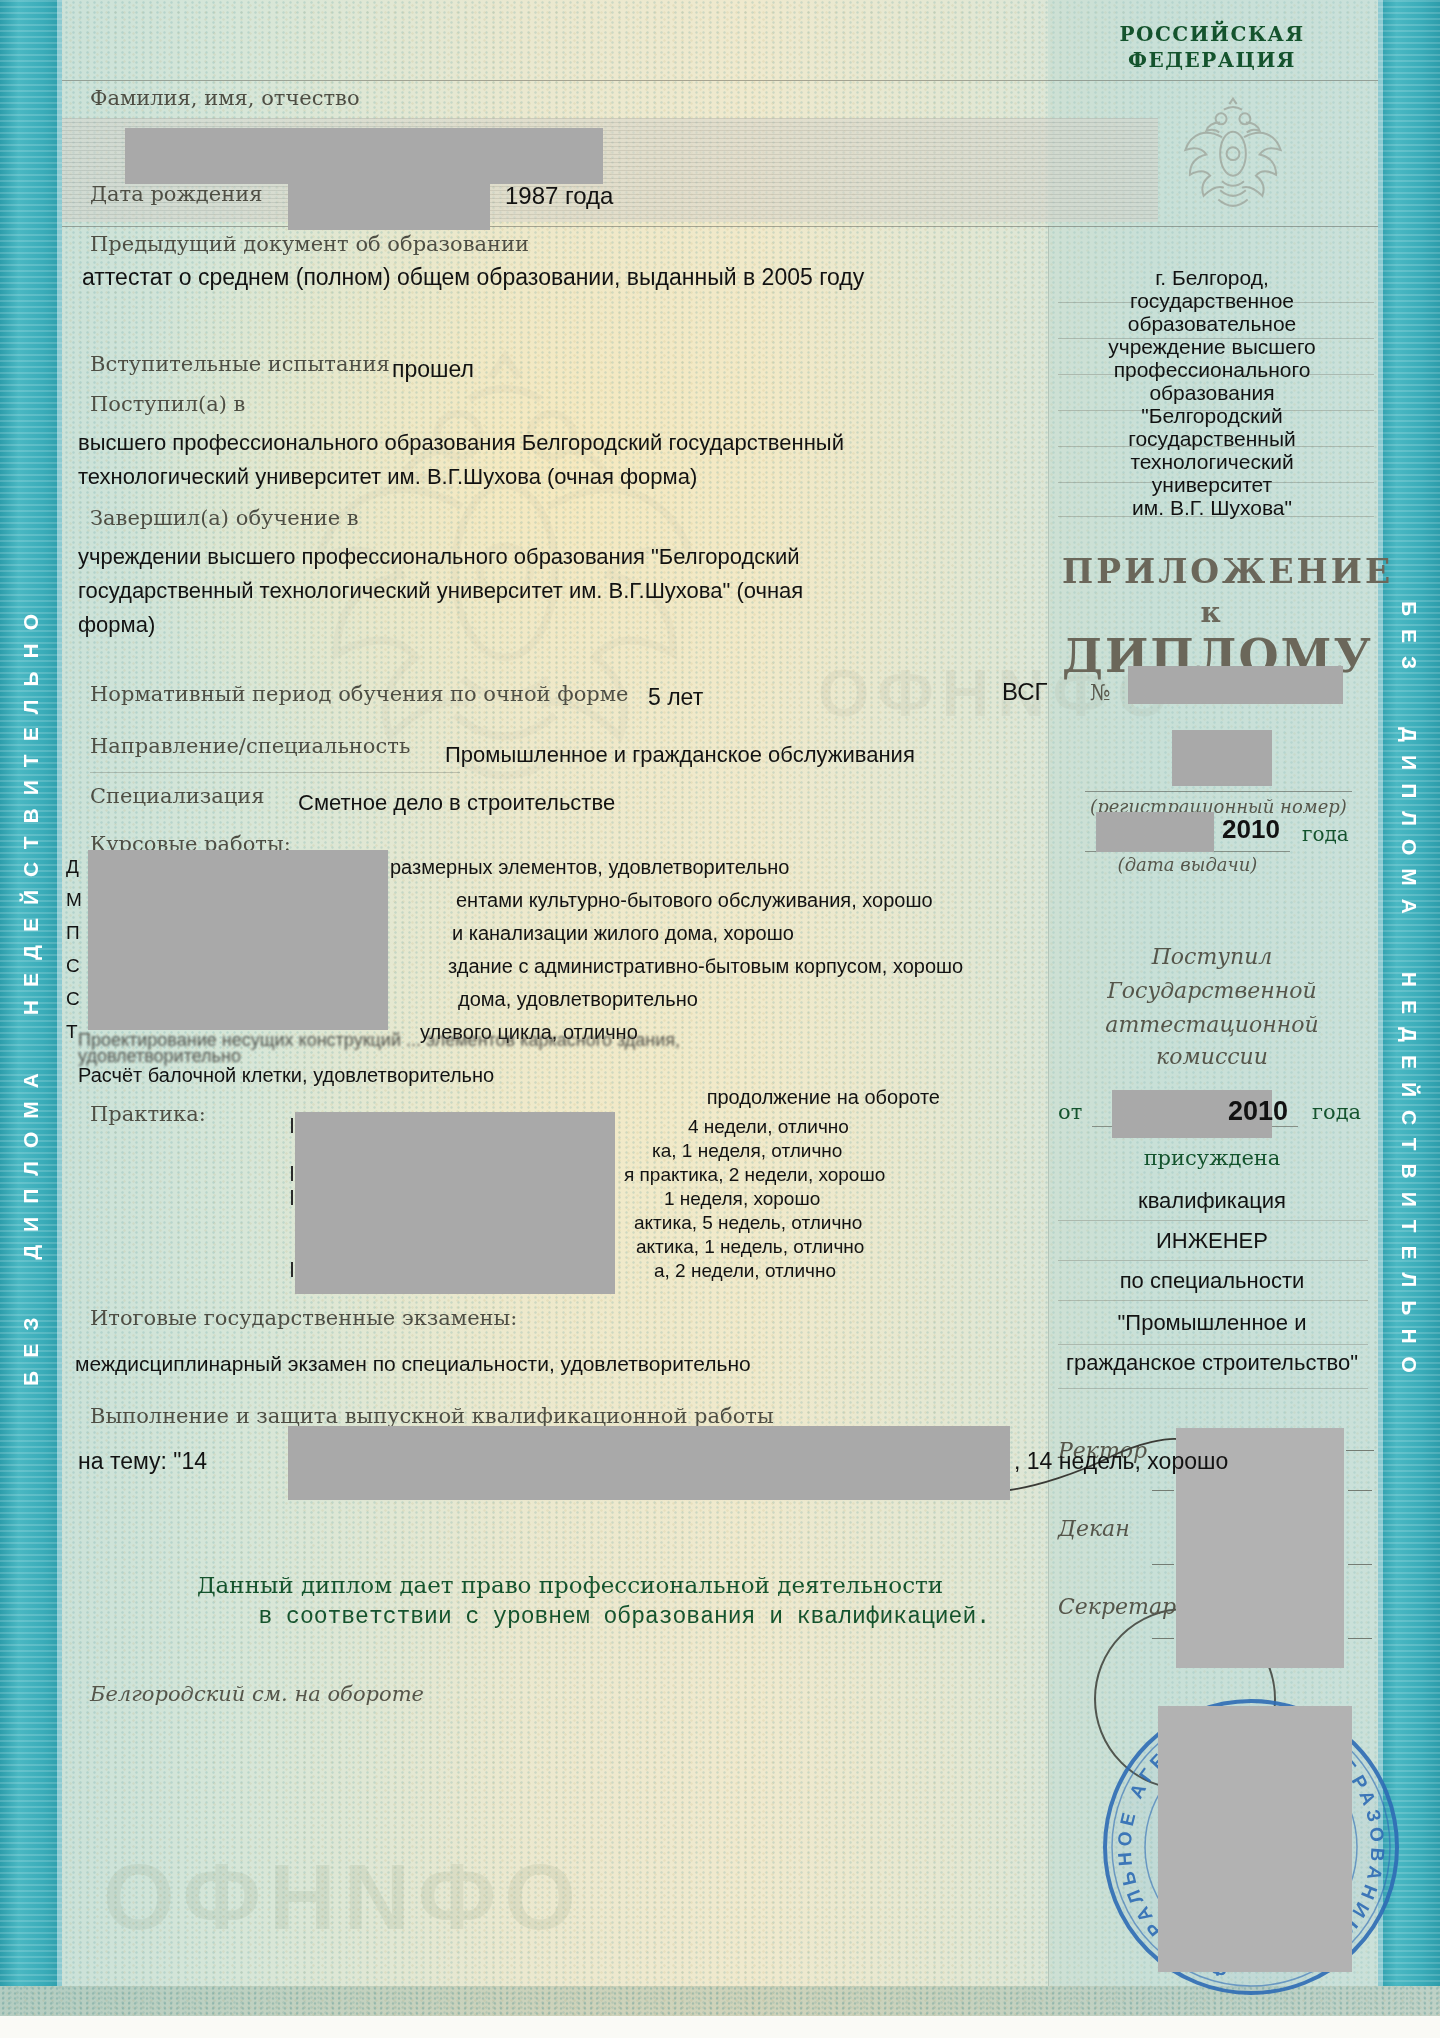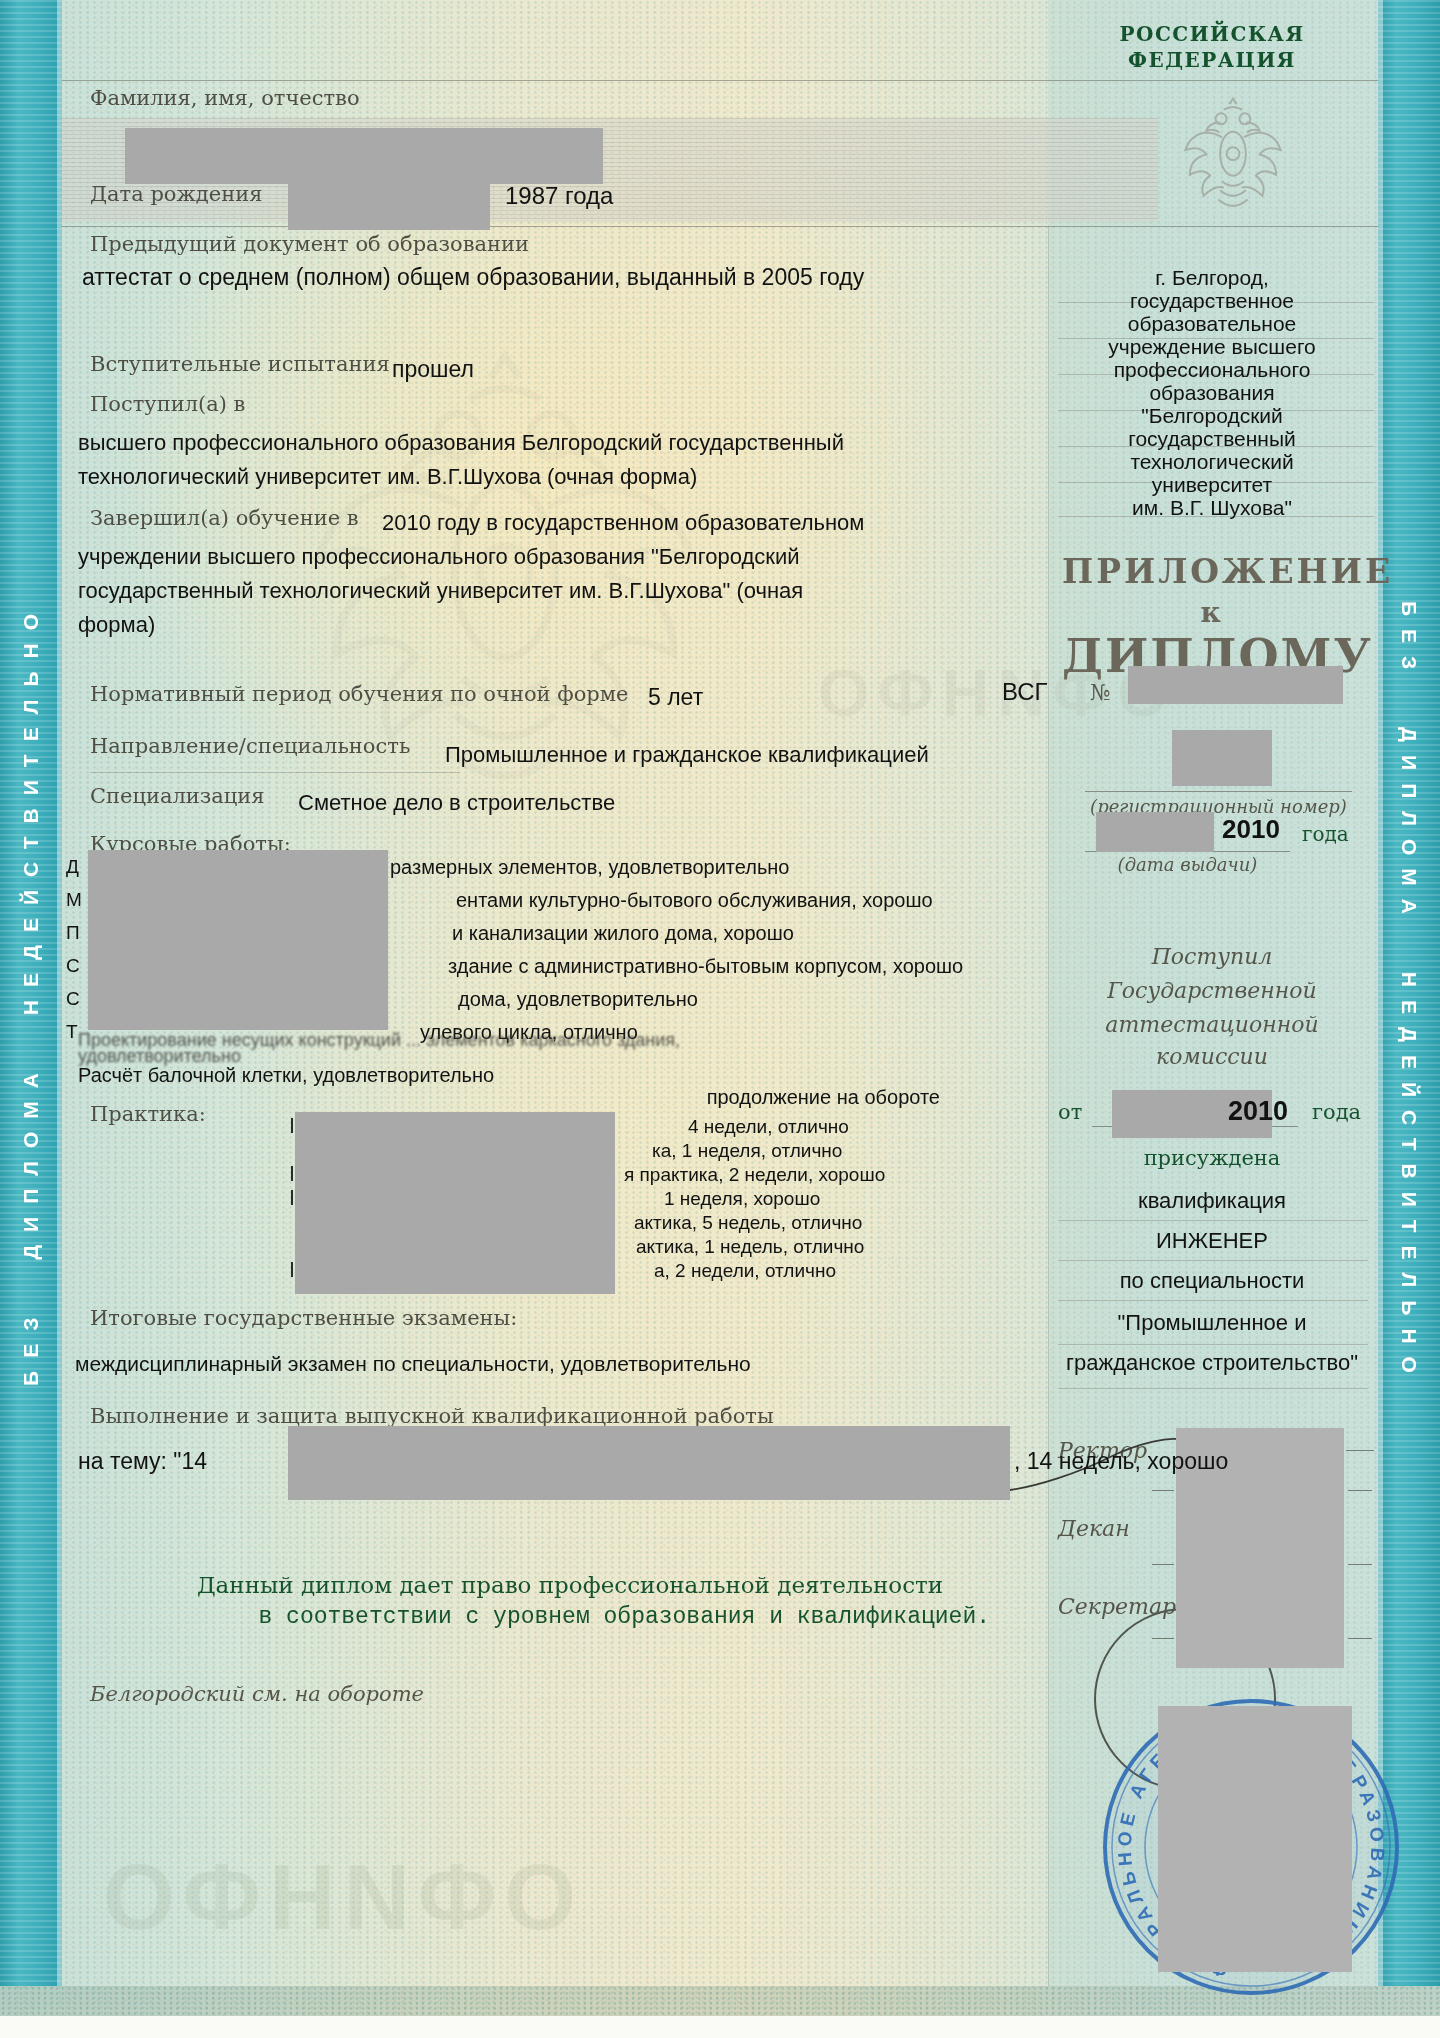--- a/index.html
+++ b/index.html
@@ -118,31 +118,30 @@
   <div class="ans txt" style="left:82px;top:264px;font-size:23px;">аттестат о среднем (полном) общем образовании, выданный в 2005 году</div>
 
   <div class="lbl txt" style="left:90px;top:352px;">Вступительные испытания</div>
   <div class="ans txt" style="left:392px;top:356px;font-size:23px;">прошел</div>
 
   <div class="lbl txt" style="left:90px;top:392px;">Поступил(а) в</div>
   <div class="ans txt" style="left:78px;top:430px;">высшего профессионального образования Белгородский государственный</div>
   <div class="ans txt" style="left:78px;top:464px;">технологический университет им. В.Г.Шухова (очная форма)</div>
 
   <div class="lbl txt" style="left:90px;top:506px;">Завершил(а) обучение в</div>
-  <div class="ans txt" style="left:382px;top:510px;">2010 году в государственном образовательном</div>
   <div class="ans txt" style="left:78px;top:544px;">учреждении высшего профессионального образования "Белгородский</div>
   <div class="ans txt" style="left:78px;top:578px;">государственный технологический университет  им. В.Г.Шухова" (очная</div>
   <div class="ans txt" style="left:78px;top:612px;">форма)</div>
 
   <div class="lbl txt" style="left:90px;top:682px;">Нормативный период обучения по очной форме</div>
   <div class="ans txt" style="left:648px;top:684px;font-size:23px;">5 лет</div>
 
   <div class="lbl txt" style="left:90px;top:734px;">Направление/специальность</div>
   <div class="rule" style="left:90px;top:772px;width:370px;"></div>
-  <div class="ans txt" style="left:445px;top:742px;">Промышленное и гражданское квалификацией</div>
+  <div class="ans txt" style="left:445px;top:742px;">Промышленное и гражданское обслуживания</div>
 
   <div class="lbl txt" style="left:90px;top:784px;">Специализация</div>
   <div class="ans txt" style="left:298px;top:790px;">Сметное дело в строительстве</div>
 
   <div class="lbl txt" style="left:90px;top:832px;">Курсовые работы:</div>
   <div class="red" style="left:88px;top:850px;width:300px;height:180px;"></div>
   <div class="ans small txt" style="left:66px;top:856px;">Д</div>
   <div class="ans small txt" style="left:390px;top:856px;font-size:20px;">размерных элементов, удовлетворительно</div>
   <div class="ans small txt" style="left:66px;top:889px;">М</div>
   <div class="ans small txt" style="left:456px;top:889px;font-size:20px;">ентами культурно-бытового обслуживания, хорошо</div>

